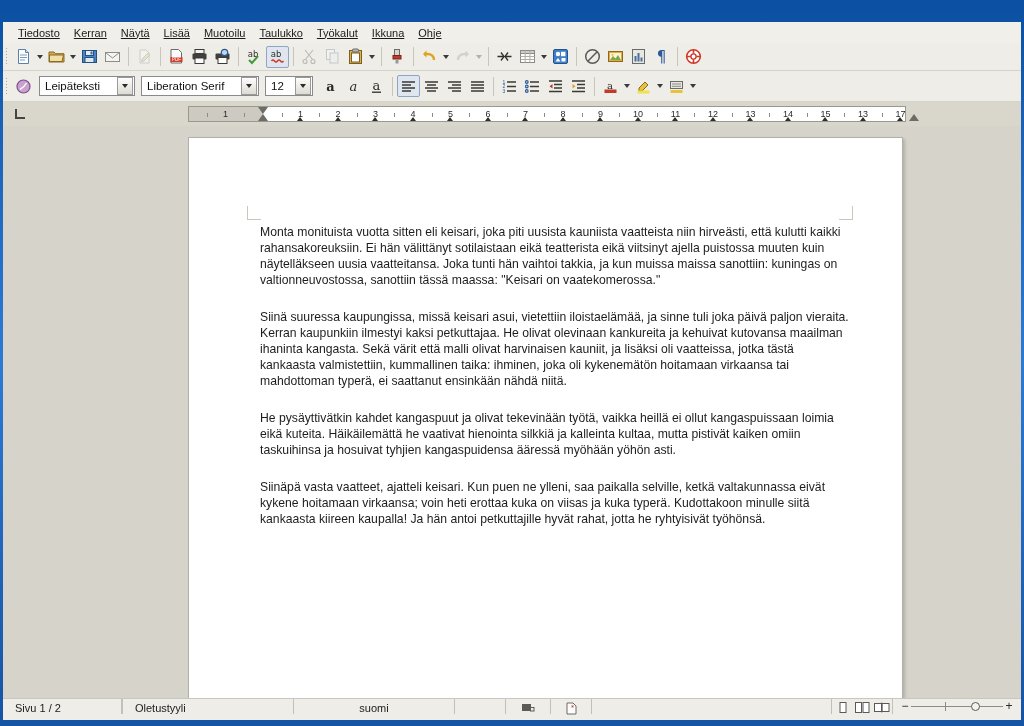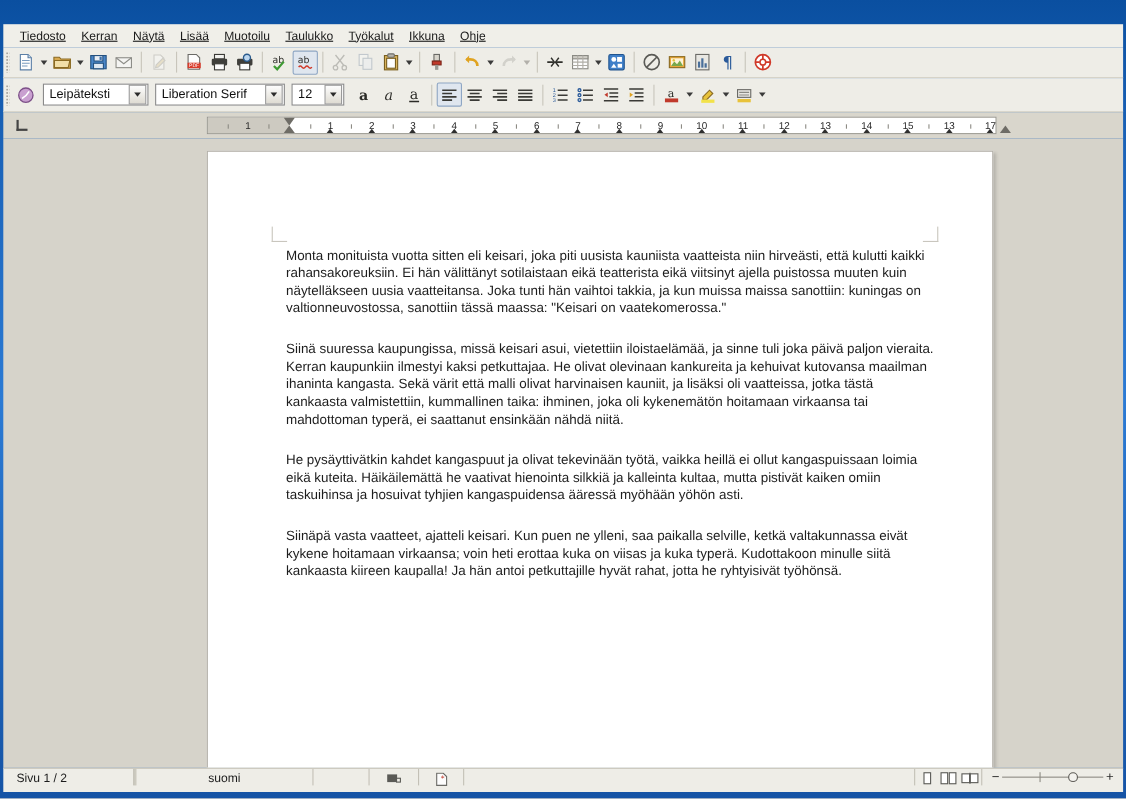--- a/index.html
+++ b/index.html
@@ -678,20 +678,21 @@
         <p class="doc-p">He pysäyttivätkin kahdet kangaspuut ja olivat tekevinään työtä, vaikka heillä ei ollut kangaspuissaan loimia eikä kuteita. Häikäilemättä he vaativat hienointa silkkiä ja kalleinta kultaa, mutta pistivät kaiken omiin taskuihinsa ja hosuivat tyhjien kangaspuidensa ääressä myöhään yöhön asti.</p>
         <p class="doc-p">Siinäpä vasta vaatteet, ajatteli keisari. Kun puen ne ylleni, saa paikalla selville, ketkä valtakunnassa eivät kykene hoitamaan virkaansa; voin heti erottaa kuka on viisas ja kuka typerä. Kudottakoon minulle siitä kankaasta kiireen kaupalla! Ja hän antoi petkuttajille hyvät rahat, jotta he ryhtyisivät työhönsä.</p>
       </div>
     </div>
   </div>
 
   <div class="statusbar">
     <div class="sb-cell" id="sb-page">Sivu 1 / 2</div>
     <div class="sb-div"></div>
     <div class="sb-div"></div>
+    <div class="sb-cell" id="sb-style">Oletustyyli</div>
     <div class="sb-div"></div>
     <div class="sb-cell" id="sb-lang">suomi</div>
     <div class="sb-div"></div>
     <div class="sb-cell" id="sb-ins"></div>
     <div class="sb-div"></div>
 
     <div class="sb-cell" id="sb-sel">
       <svg width="14" height="12" viewBox="0 0 14 12">
         <rect x="1" y="2" width="9" height="7" fill="#5a5a56"></rect>
         <rect x="9.5" y="5.5" width="3.5" height="3.5" fill="#f0efe9" stroke="#5a5a56" stroke-width="1"></rect>

